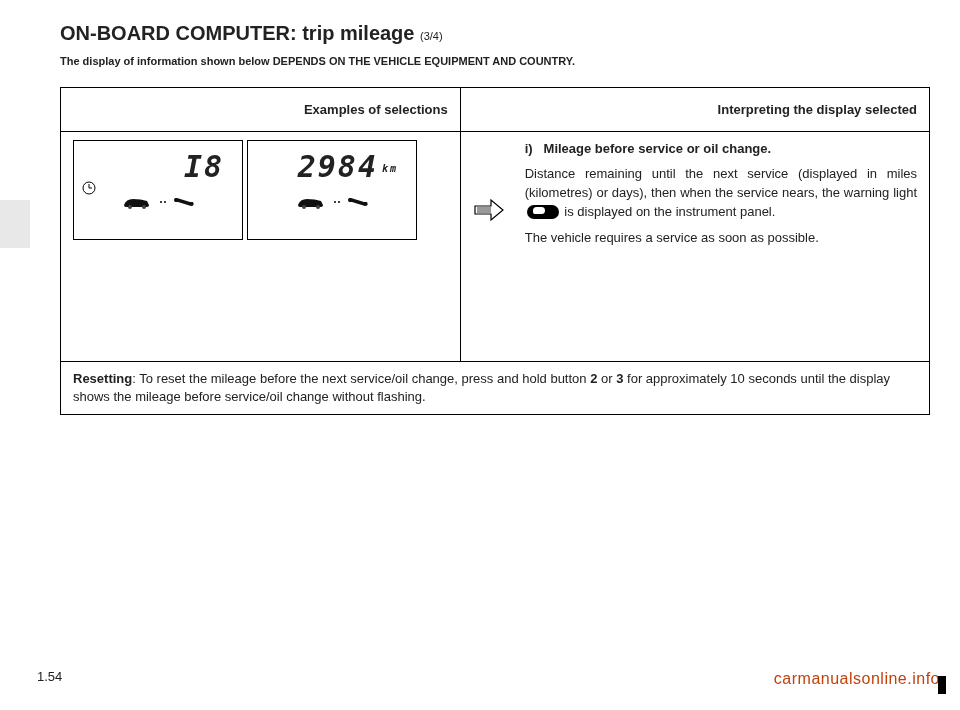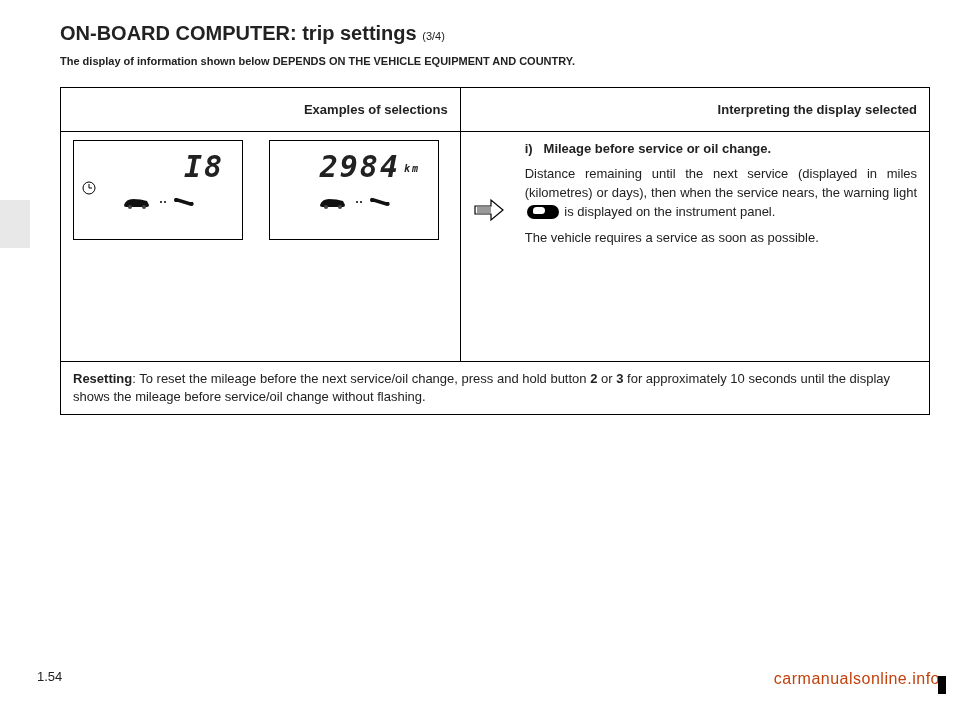--- a/index.html
+++ b/index.html
@@ -58,21 +58,21 @@
       width: 46%;
       height: 230px;
       padding: 20px 10px;
     }
     .interpret-cell {
       width: 54%;
       padding: 20px 16px 10px 16px;
     }
     .displays-row {
       display: flex;
-      gap: 26px;
+      gap: 4px;
       align-items: flex-end;
     }
     .lcd {
       border: 1px solid #000;
       background: #fff;
       width: 170px;
       height: 100px;
       position: relative;
       display: flex;
       flex-direction: column;
@@ -180,21 +180,21 @@
     svg { display: block; }
   </style>
 </head>
 <body>
 
 <div class="side-tab"></div>
 
 <div class="page">
 
   <div class="title-line">
-    <span class="title-main">ON-BOARD COMPUTER: trip settings</span>
+    <span class="title-main">ON-BOARD COMPUTER: trip mileage</span>
     <span class="title-pager">(3/4)</span>
   </div>
 
   <div class="subtitle">The display of information shown below DEPENDS ON THE VEHICLE EQUIPMENT AND COUNTRY.</div>
 
   <table class="main">
     <tbody>
         <tr>
       <th colspan="2">Examples of selections</th>
       <th>Interpreting the display selected</th>

